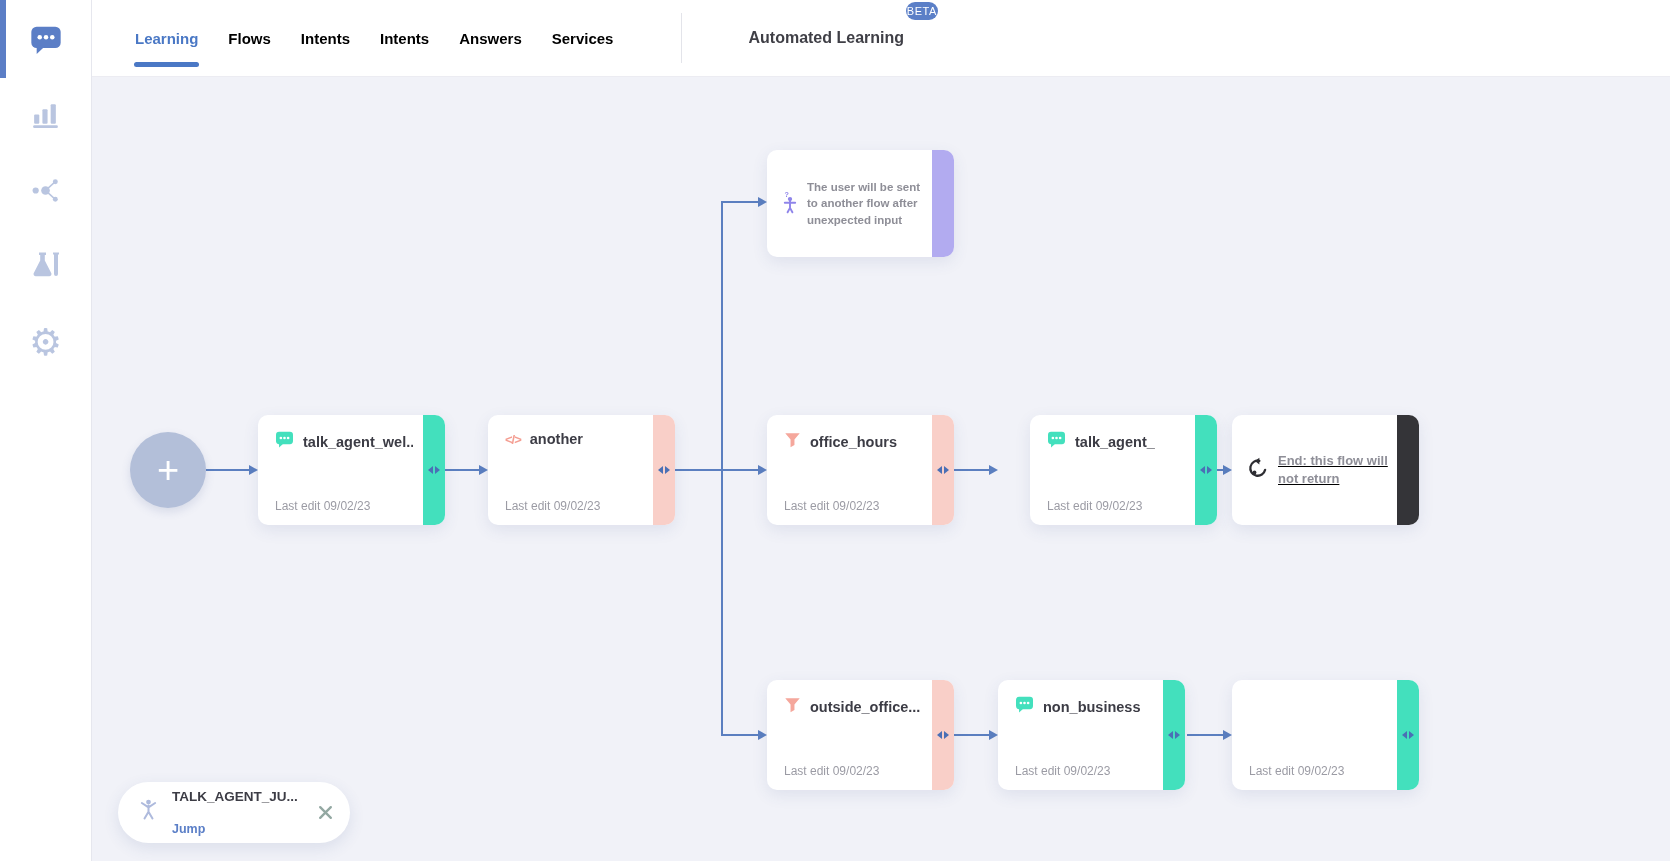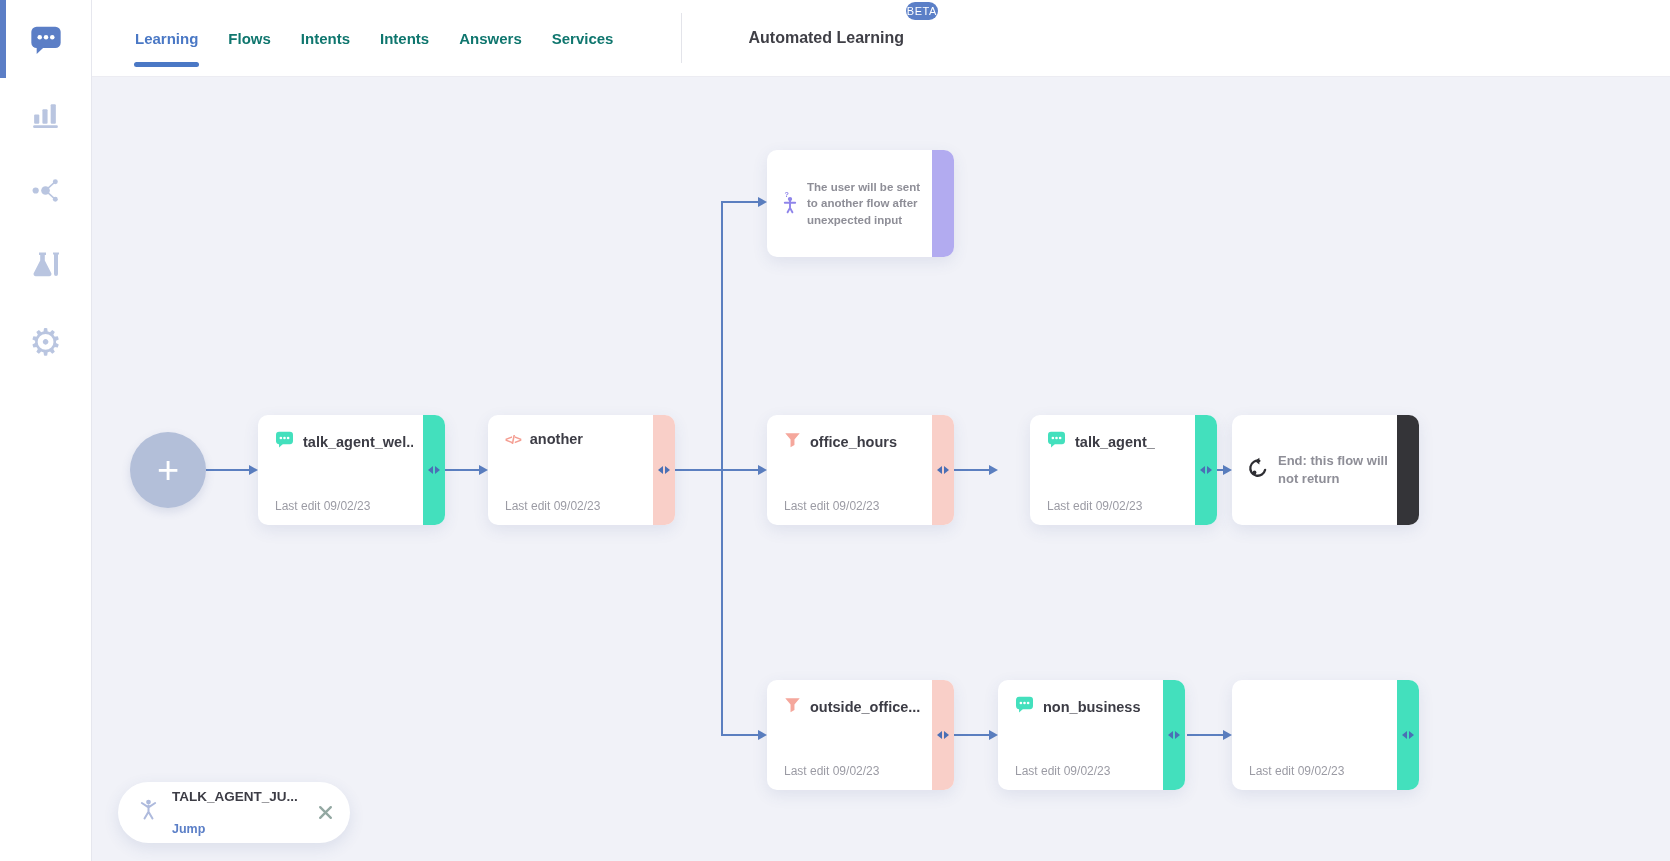--- a/index.html
+++ b/index.html
@@ -13,21 +13,21 @@
              align-items:center; padding-top:16px; }
   .active-bar { position:absolute; left:0; top:0; width:6px; height:78px; background:#5b7ec6; }
   .side-btn { width:92px; height:52px; margin-bottom:23px; display:flex; align-items:center;
               justify-content:center; cursor:pointer; }
   .gear-glyph { font-size:37px; color:#b9c5e0; line-height:1; }
 
   
   .header { position:absolute; left:92px; top:0; right:0; height:77px; background:#fff;
             border-bottom:1px solid #ececf2; z-index:20; display:flex; align-items:center; }
   .tabs { display:flex; align-items:center; margin-left:43px; gap:30px; }
-  .tab { font-size:15px; font-weight:700; color:#0f766e; cursor:pointer; position:relative;
+  .tab { font-size:15px; font-weight:700; color:#000000; cursor:pointer; position:relative;
          white-space:nowrap; }
   .tab.active { color:#4a78c5; }
   .tab.active .underline { position:absolute; left:-1px; right:-1px; bottom:-20px; height:5px;
          background:#4a78c5; border-radius:3px; }
   .vdivider { width:1px; height:50px; background:#e3e4ea; margin:0 36px 0 38px; }
   .beta-tab { position:relative; font-size:16px; font-weight:700; color:#3f3f46; cursor:pointer;
          white-space:nowrap; }
   .beta-badge { position:absolute; top:-27px; right:-34px; background:#5b7fc7; color:#fff;
          font-size:11px; font-weight:400; padding:3px 1px; border-radius:11px; letter-spacing:.6px; }
 
@@ -64,21 +64,21 @@
   .node-msg { display:flex; align-items:center; gap:9px; padding:0 28px 0 15px; height:100%; }
   .msg-text { font-size:11.5px; font-weight:700; color:#8e8e97; line-height:1.4; width:122px; }
   .end-text  { font-size:13px; font-weight:700; color:#8e8e97; line-height:1.35; width:112px; }
 
   
   .pos-0 { left:767px; top:150px; height:107px; }
   .pos-1 { left:258px; top:415px; }
   .pos-2 { left:488px; top:415px; }
   .pos-3 { left:767px; top:415px; }
   .pos-4 { left:998px; top:415px;margin-left:32px; }
-  .pos-5 { left:1232px; top:415px; }
+  .pos-5 { left:1232px; top:415px;text-decoration:underline; }
   .pos-6 { left:767px; top:680px; }
   .pos-7 { left:998px; top:680px; }
   .pos-8 { left:1232px; top:680px; }
 
   
   .jump-chip { position:absolute; left:118px; top:782px; width:232px; height:61px; background:#fff;
                border-radius:31px; box-shadow:0 5px 16px rgba(60,80,140,.12); z-index:5;
                display:flex; align-items:center; padding:0 16px 0 19px; }
   .jump-texts { margin-left:12px; flex:1; overflow:hidden; }
   .jump-title { font-size:13.5px; font-weight:700; color:#3c3c45; white-space:nowrap; }

